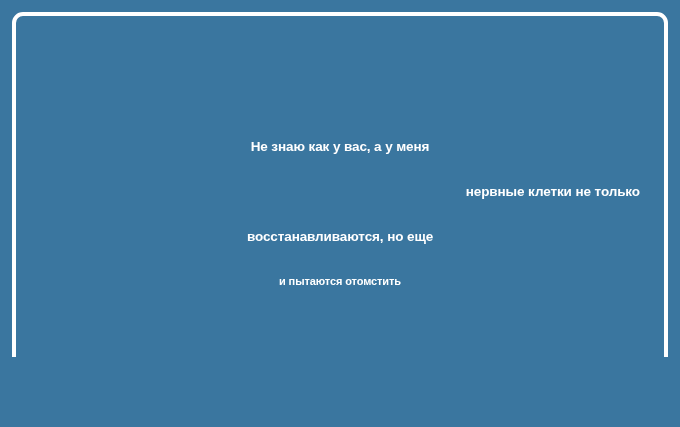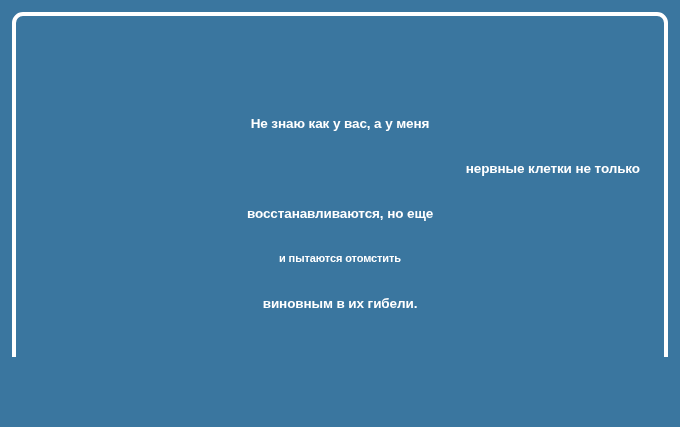--- a/index.html
+++ b/index.html
@@ -70,16 +70,15 @@
 
 <div class="card">
 
   <div class="card-frame"></div>
 
   <div class="quote">
     <span class="quote-line" style="font-size: 13.5px;">Не знаю как у вас, а у меня</span>
     <span class="quote-line" style="font-size: 13.5px; text-align: right;">нервные клетки не только</span>
     <span class="quote-line" style="font-size: 13.5px;">восстанавливаются, но еще</span>
     <span class="quote-line" style="font-size: 11px;">и пытаются отомстить</span>
-    <span class="quote-line" style="font-size: 13.5px;">виновным в их гибели.</span>
   </div>
 
 </div>
 
 </body></html>

